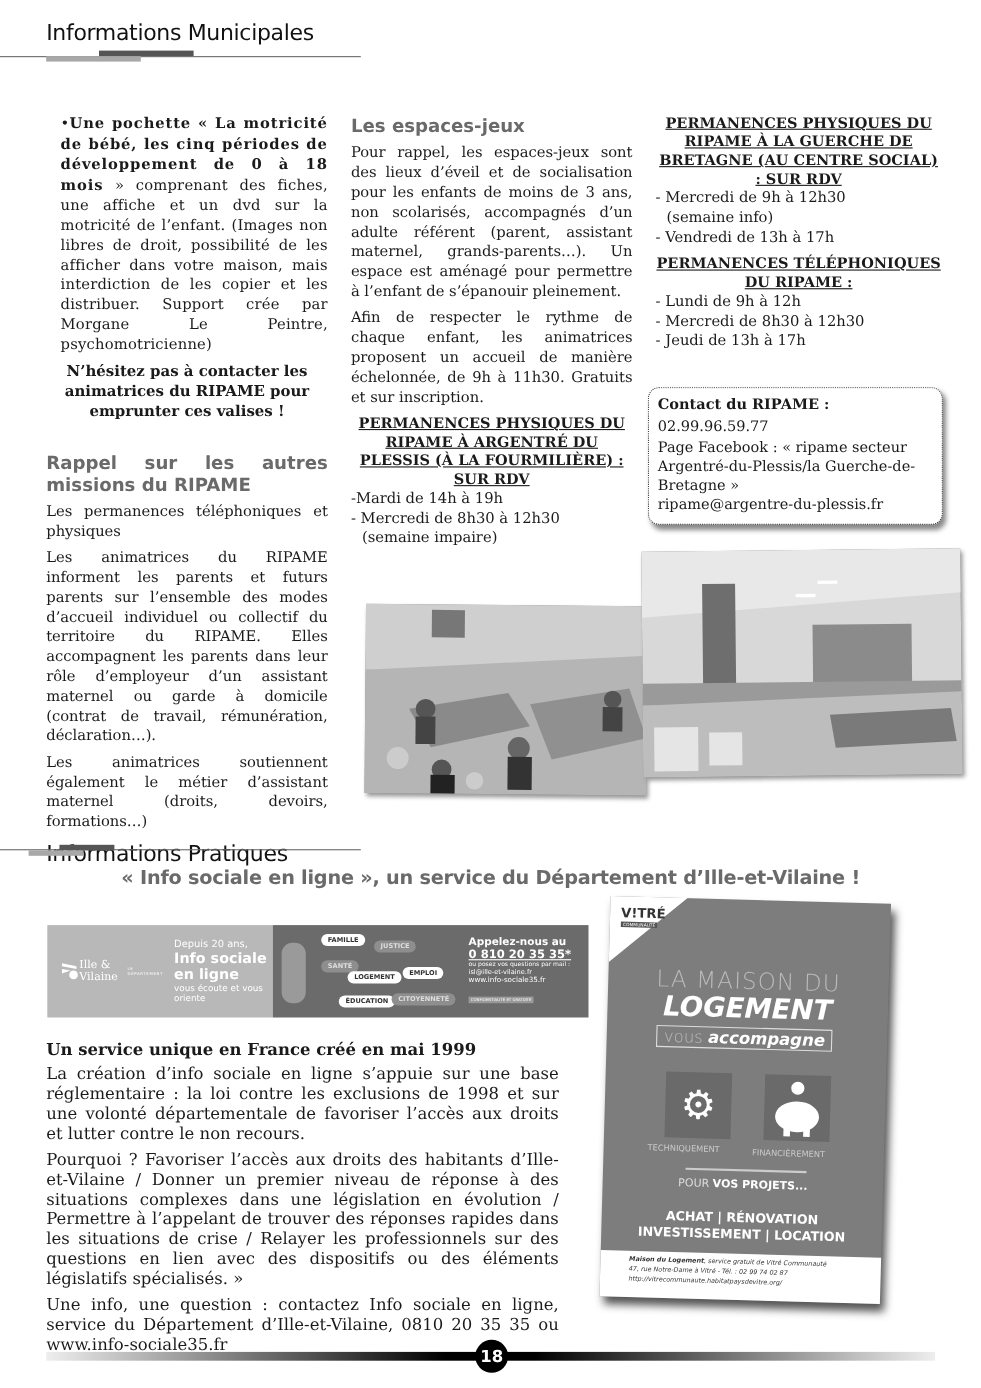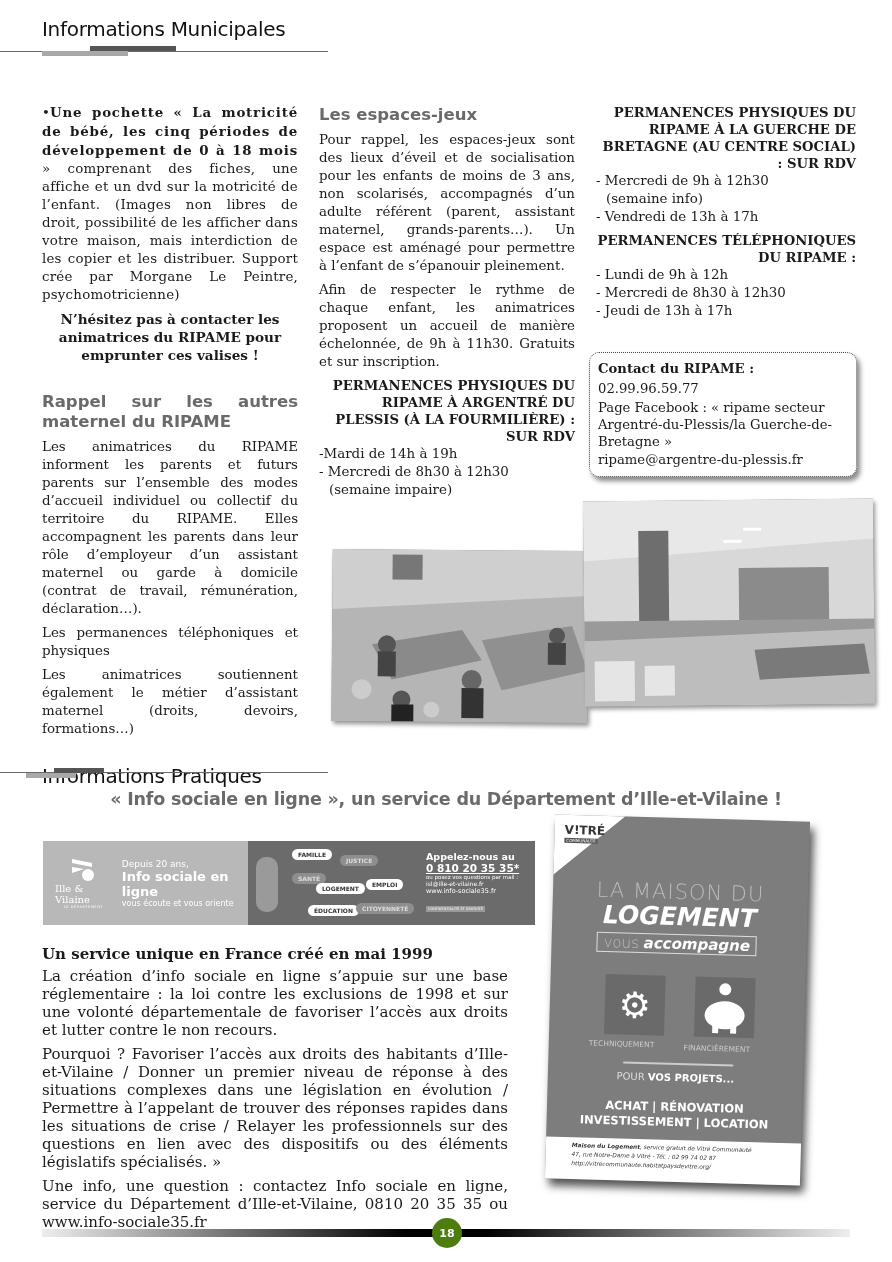--- a/index.html
+++ b/index.html
@@ -8,50 +8,50 @@
   
   .sec-title { font-family:"DejaVu Sans", sans-serif; font-size:20px; color:#111; letter-spacing:-0.3px; }
   .sec-rule { height:1px; background:#6a6a6a; }
   .bar-light { height:5px; background:#a8a8a8; }
   .bar-dark { height:5px; background:#555; }
   .col { font-size:13.4px; line-height:18px; text-align:justify; }
   .col p { margin:0 0 6px 0; }
   .bold { font-weight:bold; }
   .sub-title { font-family:"DejaVu Sans", sans-serif; font-weight:bold; color:#6a6a6a; font-size:16.5px; line-height:20px; margin:0 0 6px 0; }
   .center { text-align:center; }
-  .caps-bold { font-weight:bold; font-size:13.2px; line-height:17px; text-align:right; }
+  .caps-bold { font-weight:bold; font-size:13.2px; line-height:17px; text-align:center;text-decoration:underline; }
   .list-line { text-align:left; }
   .contact-box { border:1.5px dotted #444; border-radius:10px; padding:6px 8px; box-shadow:3px 4px 5px #888; background:#fff; font-size:13.2px; line-height:20px; }
   .photo { background:#9c9c9c; overflow:hidden; box-shadow:2px 3px 4px #999; }
   .banner { display:flex; height:84px; }
   .banner-left { width:205px; background:#b8b8b8; display:flex; align-items:center; padding-left:12px; box-sizing:border-box; color:#fff; font-family:"DejaVu Sans", sans-serif; }
   .banner-right { flex:1; background:#6b6b6b; position:relative; color:#fff; font-family:"DejaVu Sans", sans-serif; }
   .bubble { position:absolute; background:#fff; color:#333; font-size:6px; border-radius:8px; padding:2px 6px; font-weight:bold; }
   .bubble.grey { background:#8e8e8e; color:#ddd; }
   .poster { background:#7d7d7d; transform:rotate(1.6deg); box-shadow:4px 7px 8px #555; }
   .footer-bar { height:8px; background:linear-gradient(to right,#eeeeee,#000 45%,#000 55%,#eeeeee); }
-  .page-num { width:30px; height:30px; border-radius:50%; background:#4d7c0f; color:#fff; font-family:"DejaVu Sans", sans-serif; font-weight:bold; font-size:11px; display:flex; align-items:center; justify-content:center; }
+  .page-num { width:30px; height:30px; border-radius:50%; background:#000000; color:#fff; font-family:"DejaVu Sans", sans-serif; font-weight:bold; font-size:15px; display:flex; align-items:center; justify-content:center; }
 </style>
 </head>
 <body>
 
 <div class="abs sec-title" style="left:42px;top:17px;">Informations Municipales</div>
 <div class="abs sec-rule" style="left:0;top:51px;width:328px;"></div>
 <div class="abs bar-dark" style="left:90px;top:46px;width:86px;"></div>
 <div class="abs bar-light" style="left:42px;top:51px;width:86px;"></div>
 
 <div class="abs col" style="left:42px;top:103px;width:256px;">
-  <p style="letter-spacing:0.2px;">
+  <p style="letter-spacing:0.2px;margin-left:13px;">
     <span>•</span><span class="bold" style="letter-spacing:0.8px;">Une pochette « La motricité de bébé, les cinq périodes de développement de 0 à 18 mois</span><span> » comprenant des fiches, une affiche et un dvd sur la motricité de l’enfant. (Images non libres de droit, possibilité de les afficher dans votre maison, mais interdiction de les copier et les distribuer. Support crée par Morgane Le Peintre, psychomotricienne)</span>
   </p>
   <p class="bold center" style="font-size:13.6px;">N’hésitez pas à contacter les animatrices du RIPAME pour emprunter ces valises !</p>
   <div style="height:22px;"></div>
-  <h3 class="sub-title">Rappel sur les autres maternel du RIPAME</h3>
+  <h3 class="sub-title">Rappel sur les autres missions du RIPAME</h3>
+  <p>Les permanences téléphoniques et physiques</p>
   <p>Les animatrices du RIPAME informent les parents et futurs parents sur l’ensemble des modes d’accueil individuel ou collectif du territoire du RIPAME. Elles accompagnent les parents dans leur rôle d’employeur d’un assistant maternel ou garde à domicile (contrat de travail, rémunération, déclaration…).</p>
-  <p>Les permanences téléphoniques et physiques</p>
   <p>Les animatrices soutiennent également le métier d’assistant maternel (droits, devoirs, formations…)</p>
 </div>
 
 <div class="abs col" style="left:319px;top:105px;width:256px;">
   <h3 class="sub-title">Les espaces-jeux</h3>
   <p>Pour rappel, les espaces-jeux sont des lieux d’éveil et de socialisation pour les enfants de moins de 3 ans, non scolarisés, accompagnés d’un adulte référent (parent, assistant maternel, grands-parents…). Un espace est aménagé pour permettre à l’enfant de s’épanouir pleinement.</p>
   <p>Afin de respecter le rythme de chaque enfant, les animatrices proposent un accueil de manière échelonnée, de 9h à 11h30.  Gratuits et sur inscription.</p>
   <div class="caps-bold">PERMANENCES PHYSIQUES  DU RIPAME  À ARGENTRÉ DU PLESSIS (À LA FOURMILIÈRE) :  SUR RDV</div>
   <div class="list-line">-Mardi de 14h à 19h</div>
   <div class="list-line">- Mercredi de 8h30 à 12h30</div>
@@ -113,21 +113,21 @@
 
 <div class="abs sec-title" style="left:42px;top:764px;">Informations Pratiques</div>
 <div class="abs sec-rule" style="left:0;top:772px;width:328px;"></div>
 <div class="abs bar-dark" style="left:54px;top:768px;width:50px;"></div>
 <div class="abs bar-light" style="left:26px;top:773px;width:50px;"></div>
 
 <div class="abs" style="left:0;top:789px;width:892px;text-align:center;font-family:'DejaVu Sans',sans-serif;font-weight:bold;font-size:17.5px;color:#6a6a6a;letter-spacing:-0.2px;">« Info sociale en ligne », un service du Département d’Ille-et-Vilaine !</div>
 
 <div class="abs banner" style="left:43px;top:841px;width:492px;">
   <div class="banner-left">
-    <div style="display:flex;flex-direction:column;align-items:center;margin-right:10px;">
+    <div style="display:flex;flex-direction:row;align-items:center;margin-right:10px;">
       <svg width="26" height="26" viewBox="0 0 26 26">
         <polygon points="2,2 22,6 22,10 2,6" fill="#fff"></polygon>
         <polygon points="2,10 14,12 2,16" fill="#fff"></polygon>
         <circle cx="18" cy="18" r="6" fill="#fff"></circle>
       </svg>
       <div style="font-family:'DejaVu Serif',serif;font-size:10px;">Ille &amp; Vilaine</div>
       <div style="font-size:3.5px;letter-spacing:0.6px;">LE DÉPARTEMENT</div>
     </div>
     <div>
       <div style="font-size:9px;">Depuis 20 ans,</div>

